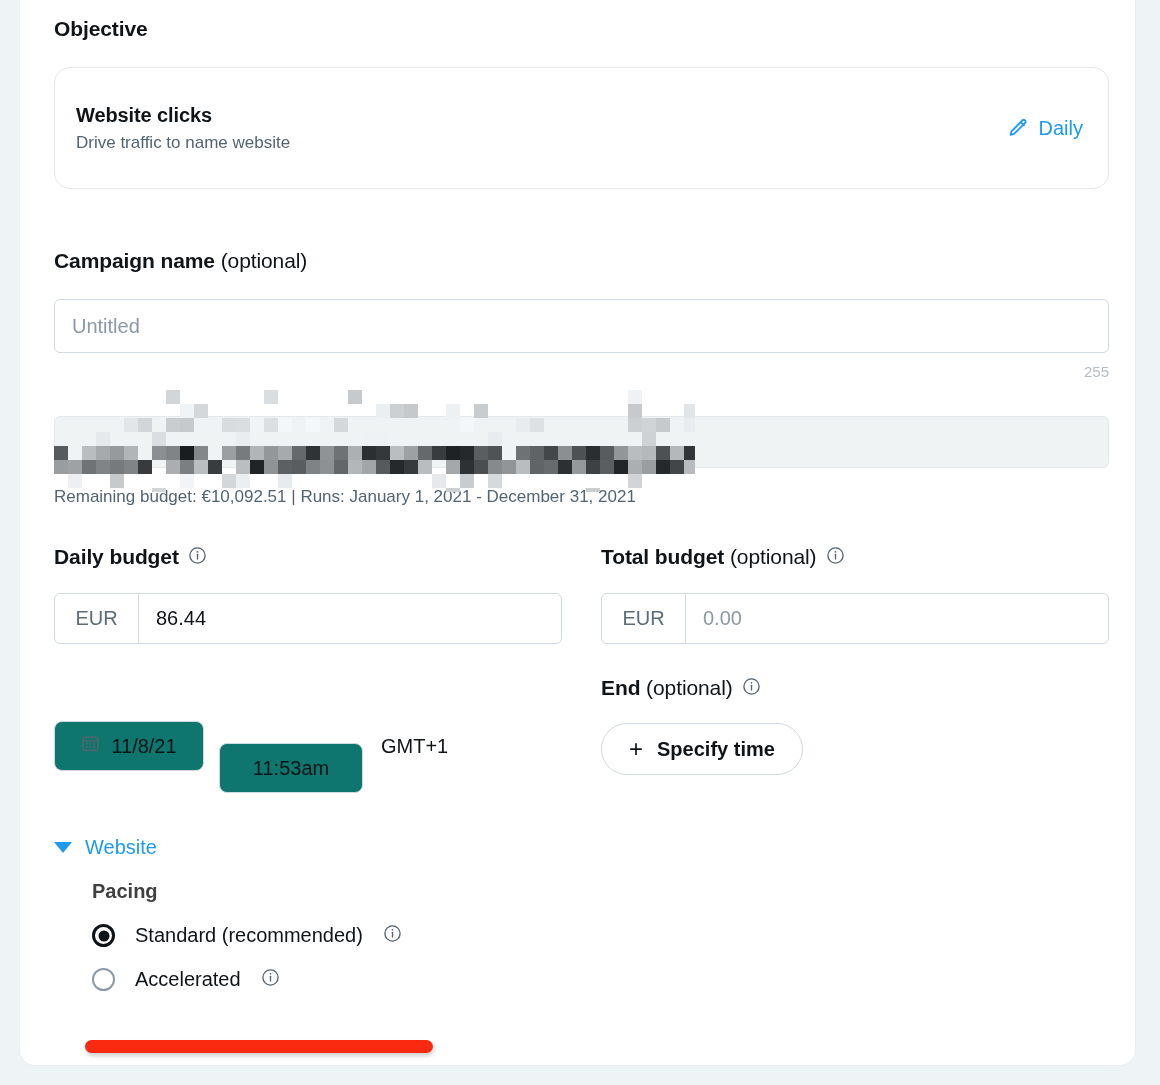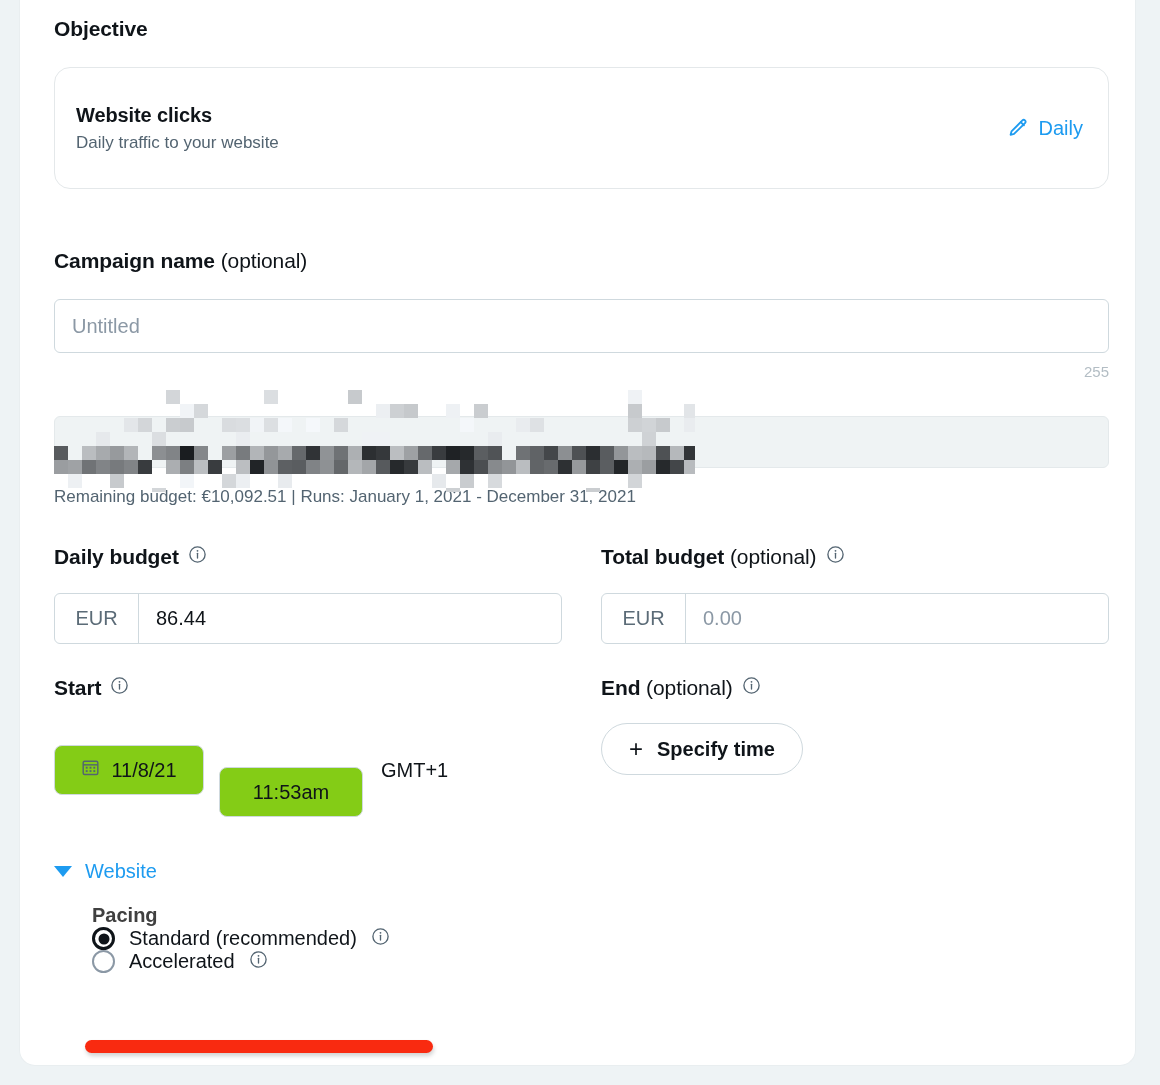--- a/index.html
+++ b/index.html
@@ -154,21 +154,21 @@
   
   .two-col {
     display: flex;
     gap: 39px;
     margin-top: 38px;
   }
   .col { width: 508px; }
 
   .label-row {
     display: flex;
-    align-items: flex-start;
+    align-items: flex-end;
     gap: 9px;
   }
 
   .currency-input {
     margin-top: 24px;
     height: 51px;
     border: 1px solid #cfd9de;
     border-radius: 6px;
     display: flex;
     align-items: stretch;
@@ -206,21 +206,21 @@
   .date-controls {
     margin-top: 23px;
     display: flex;
     align-items: center;
     gap: 15px;
   }
   .pill {
     height: 50px;
     border: 1px solid #cfd9de;
     border-radius: 8px;
-    background: #84cc16;
+    background: #0f766e;
     display: flex;
     align-items: center;
     justify-content: center;
     gap: 11px;
     font-size: 20px;
     color: #0f1419;
     font-family: inherit;
     cursor: pointer;
   }
   .pill-date { width: 150px; }
@@ -273,21 +273,22 @@
 
   .pacing-group { margin-left: 38px; margin-top: 21px; }
   .pacing-title {
     font-size: 20px;
     font-weight: bold;
     color: #404040;
   }
   .radio-row {
     display: flex;
     align-items: center;
-    gap: 14px;
+    gap: 20px;
+    margin-top: 21px;
     cursor: pointer;
   }
   .radio {
     width: 23px; height: 23px;
     border-radius: 50%;
     border: 2px solid #8b98a5;
     background: #fff;
     flex: none;
     position: relative;
   }
@@ -329,21 +330,21 @@
 <div class="page">
   <div class="card">
     <div class="card-inner">
 
       <div class="objective-block">
         <div class="section-label">Objective</div>
 
         <div class="objective-card">
           <div class="objective-text">
             <div class="objective-title">Website clicks</div>
-            <div class="objective-sub">Daily traffic to your website</div>
+            <div class="objective-sub">Drive traffic to name website</div>
           </div>
           <button class="edit-link">
             <span>
               <svg width="23" height="23" viewBox="0 0 24 24" fill="none" stroke="#1d9bf0" stroke-width="1.9" stroke-linecap="round" stroke-linejoin="round">
                 <path d="M17.1 3.6a1.9 1.9 0 0 1 2.7 2.7L8.4 17.7l-3.6.9.9-3.6z"></path>
                 <path d="M15.4 5.3l3.3 3.3"></path>
               </svg>
             </span>
             <span>Daily</span>
           </button>
@@ -542,32 +543,20 @@
           <div class="currency-input">
             <div class="currency-prefix">EUR</div>
             <input class="currency-value" type="text" placeholder="0.00" style="">
           </div>
         </div>
       </div>
 
       <div class="dates-row">
 
         <div class="col">
-          <div class="label-row">
-            <span class="section-label">
-              <span>Start</span>
-            </span>
-            <span class="info-icon">
-              <svg width="19" height="19" viewBox="0 0 20 20" fill="none" stroke="#536471" stroke-width="1.4">
-                <circle cx="10" cy="10" r="8"></circle>
-                <path d="M10 8.8v5" stroke-linecap="round"></path>
-                <circle cx="10" cy="6.1" r="0.95" fill="#536471" stroke="none"></circle>
-              </svg>
-            </span>
-          </div>
           <div class="date-controls">
             <button class="pill pill-date">
               <span>
                 <svg width="19" height="19" viewBox="0 0 20 20" fill="none" stroke="#536471" stroke-width="1.5">
                   <rect x="2.3" y="3.4" width="15.4" height="14" rx="1.6"></rect>
                   <path d="M2.3 7.2h15.4"></path>
                   <g fill="#536471" stroke="none">
                     <rect x="5" y="9.2" width="2" height="2"></rect>
                     <rect x="9" y="9.2" width="2" height="2"></rect>
                     <rect x="13" y="9.2" width="2" height="2"></rect>

